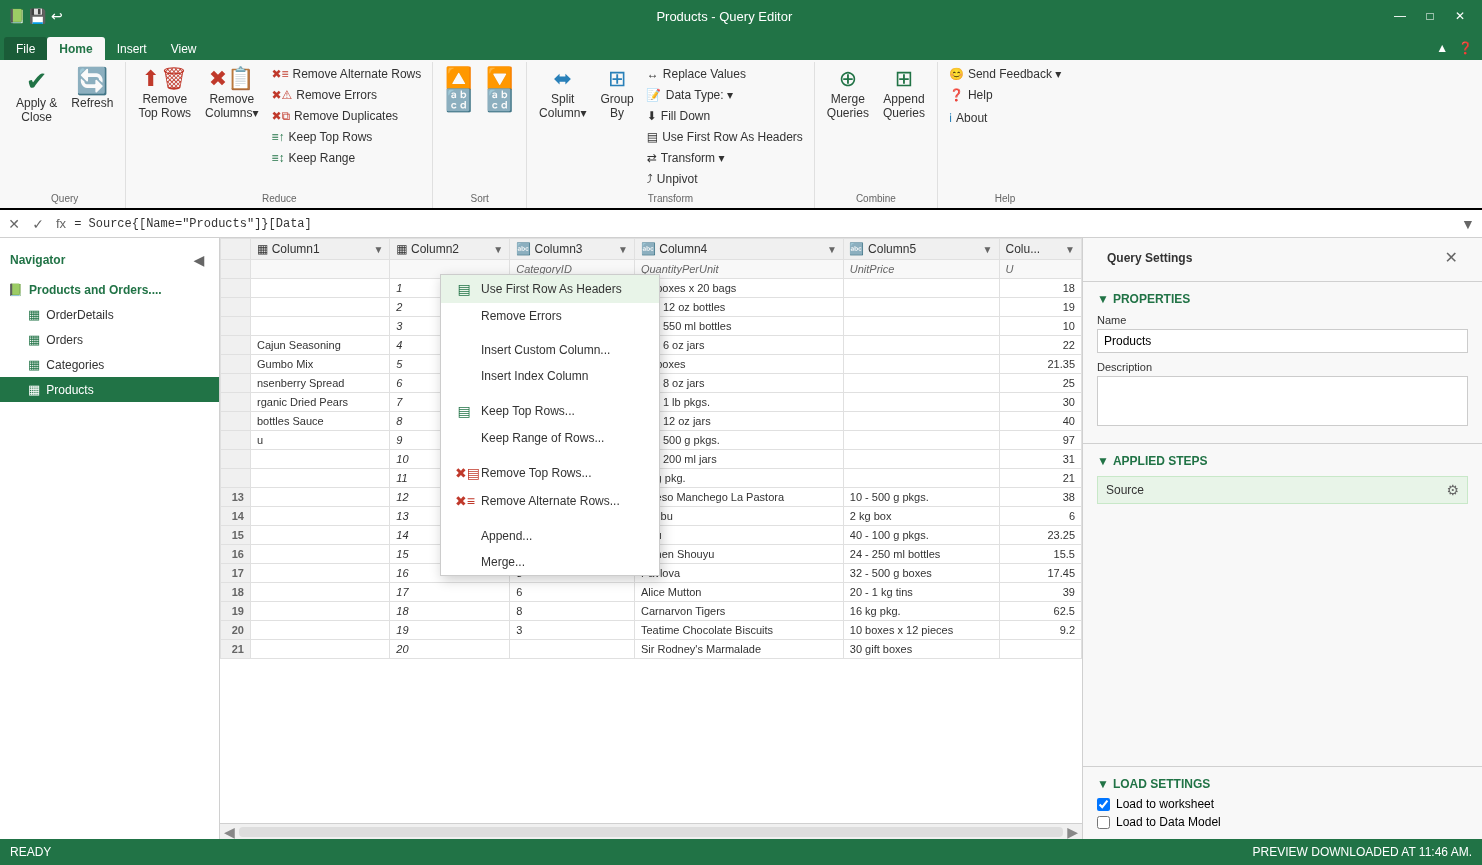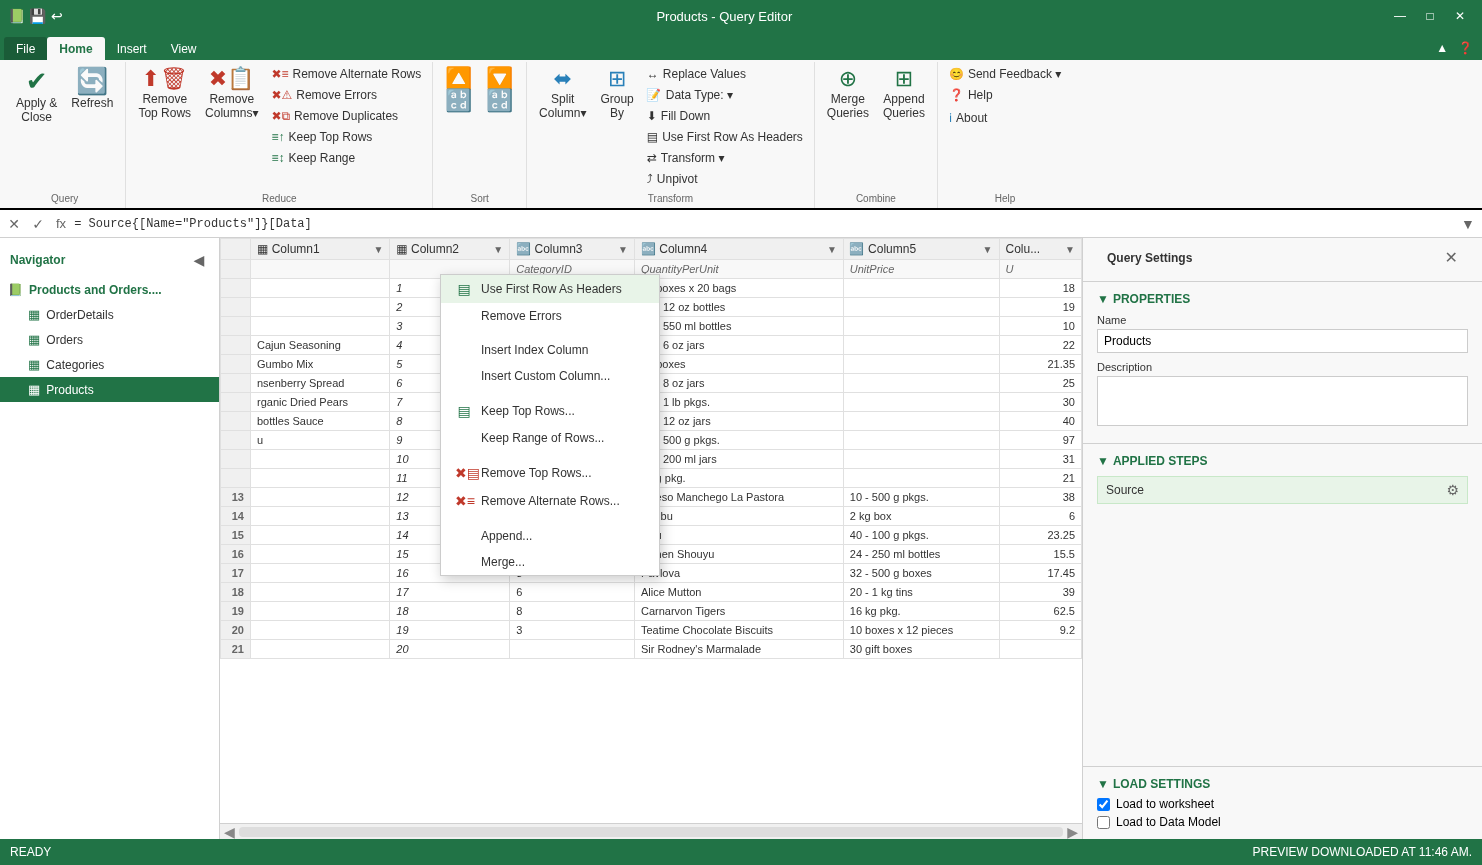--- a/index.html
+++ b/index.html
@@ -550,25 +550,25 @@
         <span class="item-icon" style="color:#217346;">▤</span>
         <span>Use First Row As Headers</span>
       </div>
       <div class="dropdown-item">
         <span class="item-icon"></span>
         <span>Remove Errors</span>
       </div>
       <div class="dropdown-separator"></div>
       <div class="dropdown-item">
         <span class="item-icon"></span>
-        <span>Insert Index Column</span>
+        <span>Insert Custom Column...</span>
       </div>
       <div class="dropdown-item">
         <span class="item-icon"></span>
-        <span>Insert Custom Column...</span>
+        <span>Insert Index Column</span>
       </div>
       <div class="dropdown-separator"></div>
       <div class="dropdown-item">
         <span class="item-icon" style="color:#217346;">▤</span>
         <span>Keep Top Rows...</span>
       </div>
       <div class="dropdown-item">
         <span class="item-icon"></span>
         <span>Keep Range of Rows...</span>
       </div>

